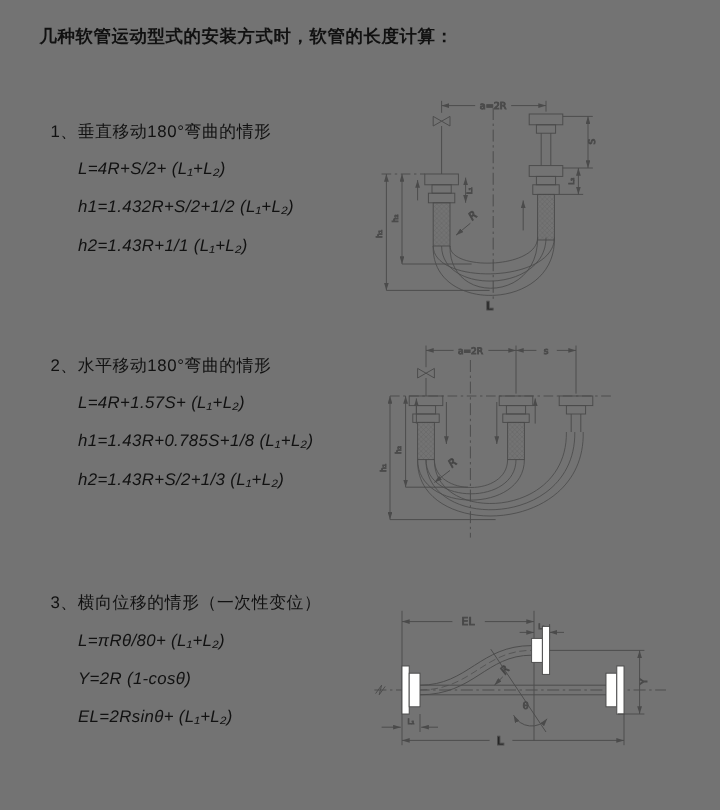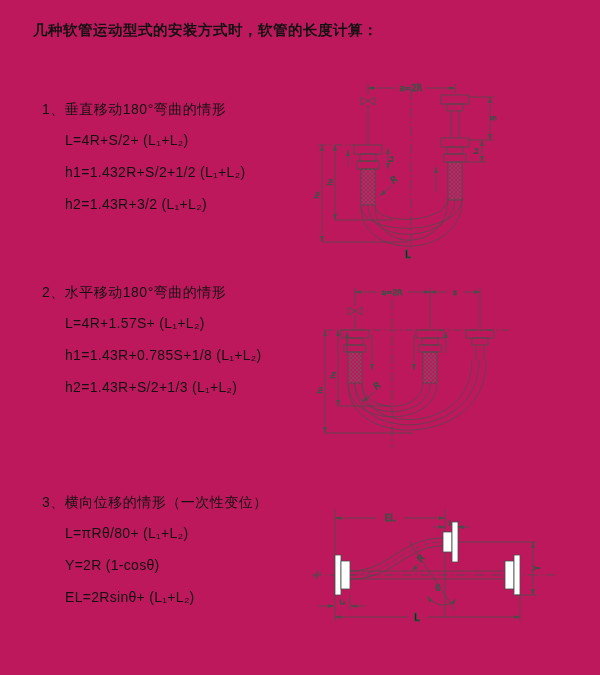--- a/index.html
+++ b/index.html
@@ -1,47 +1,47 @@
 <!DOCTYPE html>
 <html><head>
 <meta charset="utf-8">
 <style>
   html,body{margin:0;padding:0;background:#e8e8e8;}
   .canvas{
     position:relative;width:600px;height:675px;margin:0 auto;
-    background:#be185d;overflow:hidden;
+    background:#737373;overflow:hidden;
     font-family:"Liberation Sans","DejaVu Sans",sans-serif;
     color:#111;
   }
   .page-title{
     position:absolute;left:33px;top:21px;
     font-size:14.5px;font-weight:700;letter-spacing:0.5px;white-space:nowrap;
   }
   .section{position:absolute;left:42px;}
   .section-heading{font-size:14px;font-weight:400;letter-spacing:0.5px;height:18px;margin-bottom:13px;white-space:nowrap;}
-  .formula{font-size:14px;letter-spacing:0.3px;height:16px;margin-bottom:16px;margin-left:23px;white-space:nowrap;}
+  .formula{font-size:14px;letter-spacing:0.3px;height:16px;margin-bottom:16px;margin-left:23px;white-space:nowrap;font-style:italic;}
   .diag{position:absolute;}
   svg text{fill:#222;font-family:"DejaVu Sans","Liberation Sans",sans-serif;}
   svg .it{font-style:italic;}
 </style>
 </head>
 <body>
 
 <div class="canvas">
 
   <div class="page-title">几种软管运动型式的安装方式时，软管的长度计算：</div>
 
   <div class="section" style="top:101px;">
     <div class="section-heading">1、垂直移动180°弯曲的情形</div>
     <div class="formula">L=4R+S/2+ (L₁+L₂)</div>
     <div class="formula">h1=1.432R+S/2+1/2 (L₁+L₂)</div>
-    <div class="formula">h2=1.43R+3/2 (L₁+L₂)</div>
+    <div class="formula">h2=1.43R+1/1 (L₁+L₂)</div>
   </div>
 
-  <div class="section" style="top:284px;">
+  <div class="section" style="top:296px;">
     <div class="section-heading">2、水平移动180°弯曲的情形</div>
     <div class="formula">L=4R+1.57S+ (L₁+L₂)</div>
     <div class="formula">h1=1.43R+0.785S+1/8 (L₁+L₂)</div>
     <div class="formula">h2=1.43R+S/2+1/3 (L₁+L₂)</div>
   </div>
 
   <div class="section" style="top:494px;">
     <div class="section-heading">3、横向位移的情形（一次性变位）</div>
     <div class="formula">L=πRθ/80+ (L₁+L₂)</div>
     <div class="formula">Y=2R (1-cosθ)</div>

